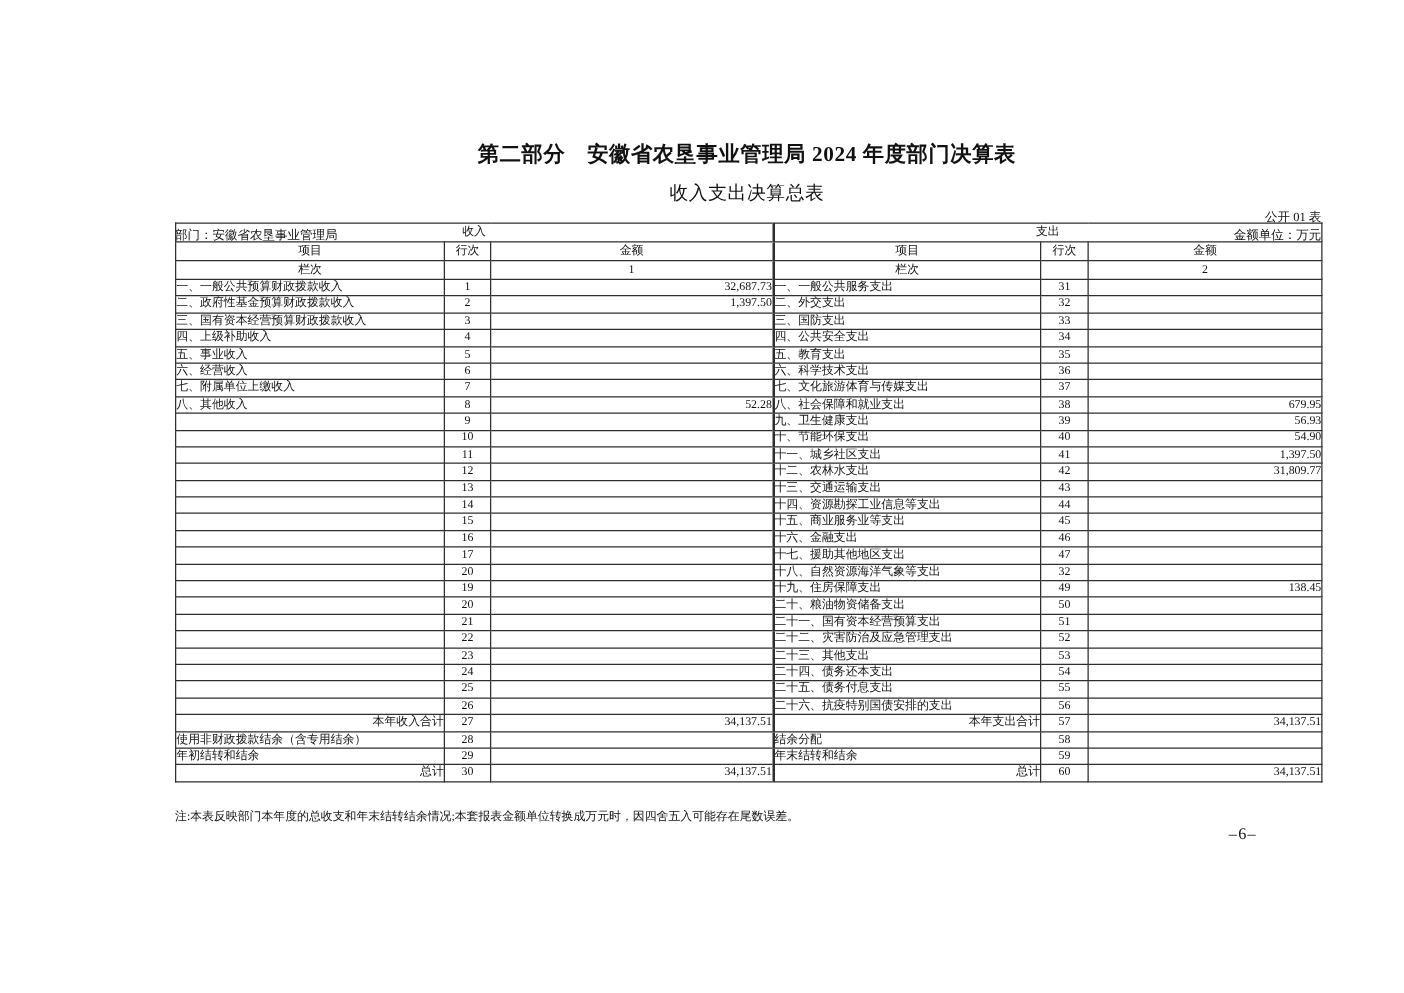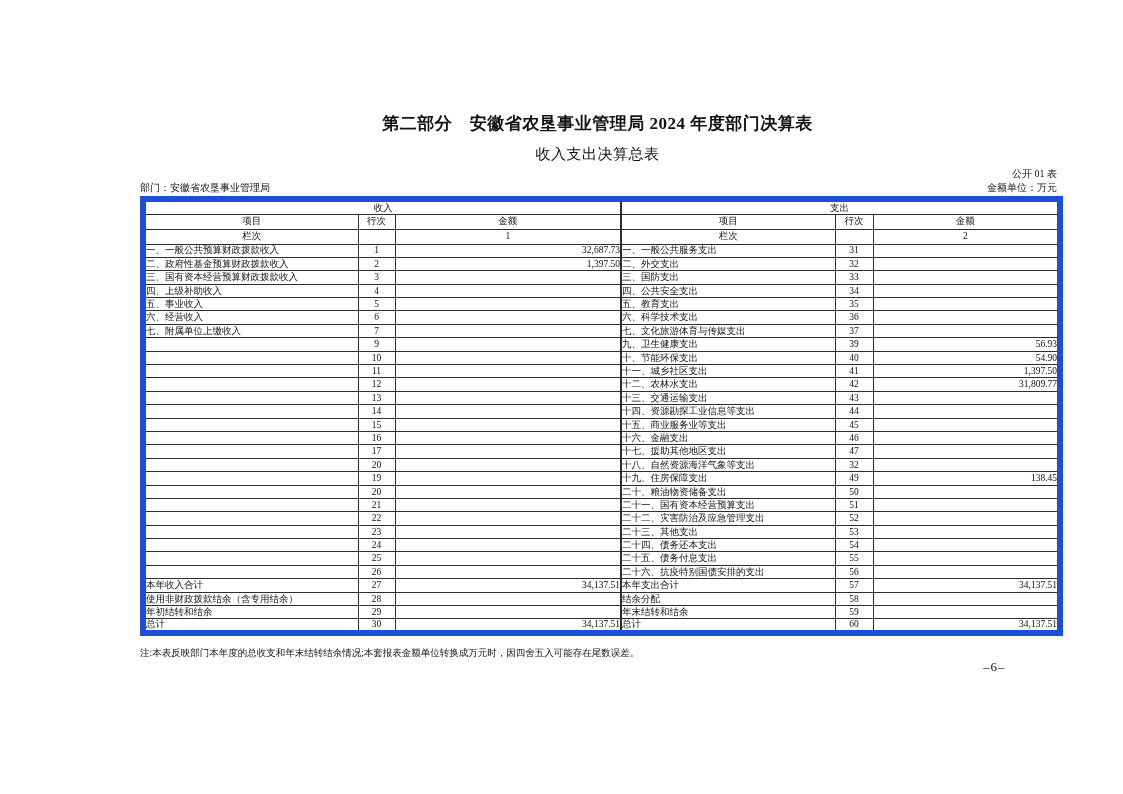--- a/index.html
+++ b/index.html
@@ -19,40 +19,40 @@
   }
   .table-code{
     position:absolute;top:167px;left:104px;width:917px;
     text-align:right;font-size:10px;
   }
   .meta-row{
     position:absolute;top:181px;left:104px;width:917px;
     display:flex;justify-content:space-between;font-size:10px;gap:28px;
   }
   table.main{
-    position:absolute;top:196px;left:104px;width:917px;
+    position:absolute;top:178px;left:104px;width:917px;
     border-collapse:collapse;table-layout:fixed;
-    border:6px solid #1d4ed8;
+    border:1px solid #1d4ed8;
   }
   table.main th,table.main td{
     border:1px solid #2e2e2e;
     font-size:9.5px;font-weight:normal;
     padding:0;line-height:1.1;
     overflow:hidden;white-space:nowrap;
     vertical-align:middle;
   }
   thead tr{height:15px;}
   tbody tr{height:13.4px;}
   .group-head{text-align:center;font-size:10px;}
   .center{text-align:center;}
   .item{text-align:left;padding-left:2px;}
   .line{text-align:center;}
   .amount{text-align:right;padding-right:3px;}
   .divider{border-left-width:2px !important;}
-  .bold-center{font-weight:bold;text-align:left;padding-left:0;}
+  .bold-center{font-weight:bold;text-align:right;padding-left:0;}
   .note{
     position:absolute;top:647px;left:104px;width:980px;
     font-size:9.5px;
   }
   .page-num{
     position:absolute;top:659px;left:947px;
     font-size:13px;letter-spacing:1px;
   }
 </style>
 </head>
@@ -152,20 +152,28 @@
         </tr>
         <tr>
           <td class="item">七、附属单位上缴收入</td>
           <td class="line">7</td>
           <td class="amount"></td>
           <td class="item divider">七、文化旅游体育与传媒支出</td>
           <td class="line">37</td>
           <td class="amount"></td>
         </tr>
         <tr>
+          <td class="item">八、其他收入</td>
+          <td class="line">8</td>
+          <td class="amount">52.28</td>
+          <td class="item divider">八、社会保障和就业支出</td>
+          <td class="line">38</td>
+          <td class="amount">679.95</td>
+        </tr>
+        <tr>
           <td class="item"></td>
           <td class="line">9</td>
           <td class="amount"></td>
           <td class="item divider">九、卫生健康支出</td>
           <td class="line">39</td>
           <td class="amount">56.93</td>
         </tr>
         <tr>
           <td class="item"></td>
           <td class="line">10</td>

